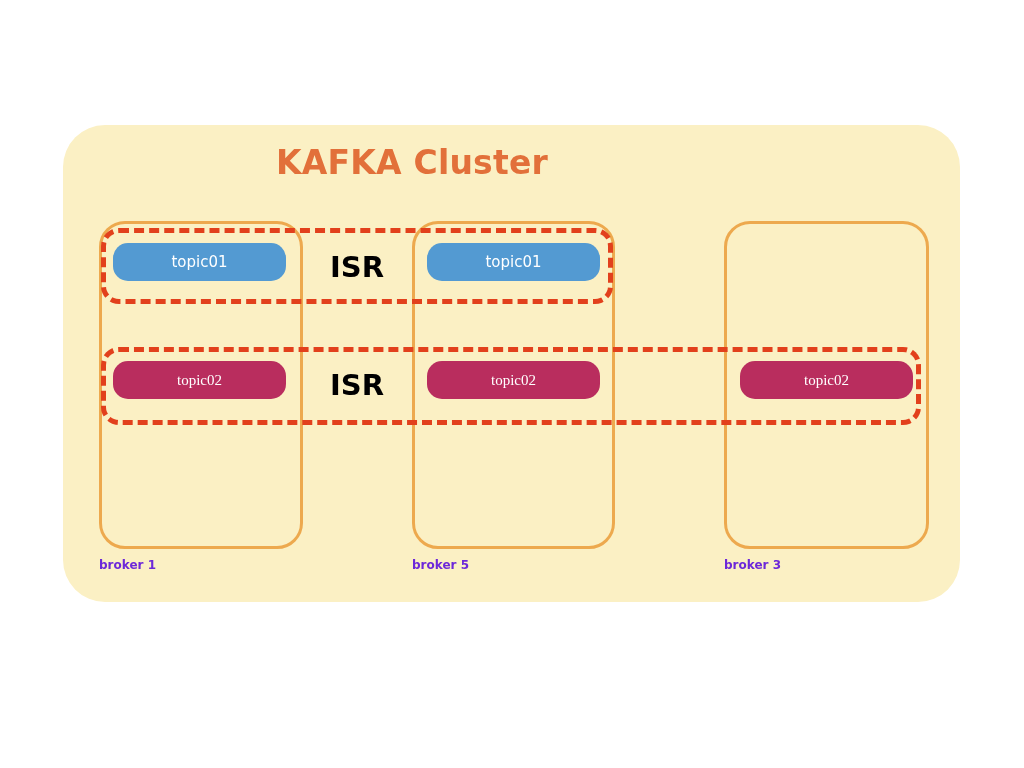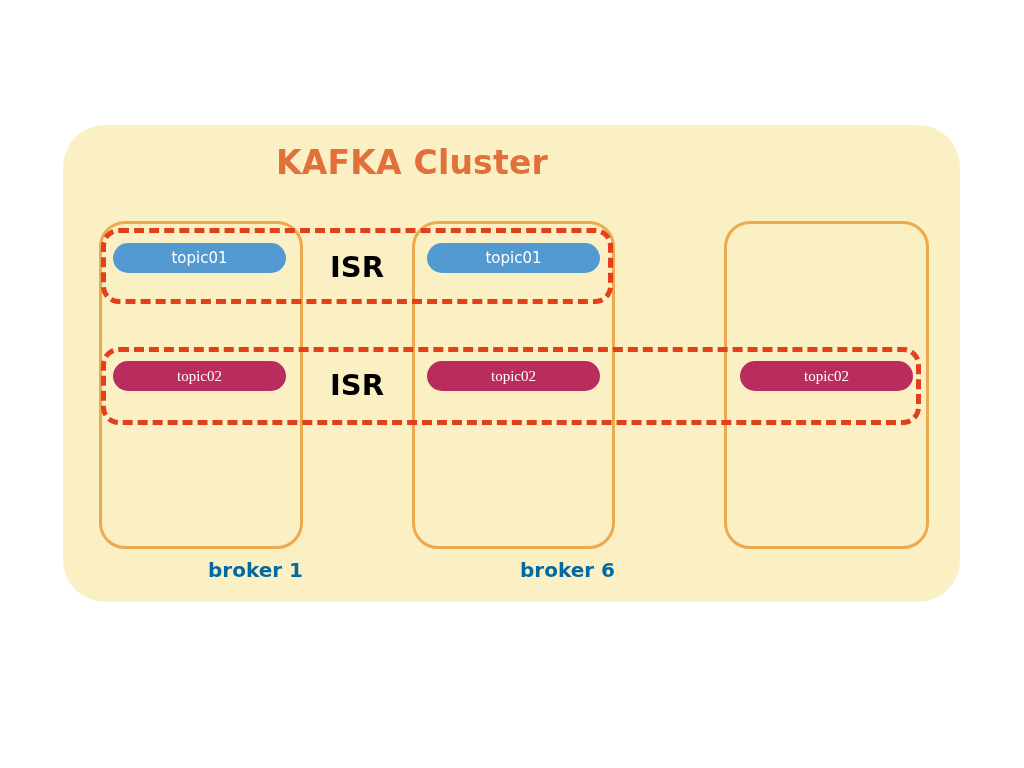--- a/index.html
+++ b/index.html
@@ -56,24 +56,24 @@
     box-sizing: border-box;
     background: transparent;
   }
   .broker-box.b1 { left: 99px;  width: 204px; }
   .broker-box.b2 { left: 412px; width: 203px; }
   .broker-box.b3 { left: 724px; width: 205px; }
 
   .broker-label {
     position: absolute;
     top: 558px;
-    font-size: 20px;
+    font-size: 12px;
     font-weight: bold;
-    color: #0369a1;
-    text-align: right;
+    color: #6d28d9;
+    text-align: left;
     white-space: nowrap;
   }
   .broker-label.b1 { left: 99px;  width: 204px; }
   .broker-label.b2 { left: 412px; width: 203px; }
   .broker-label.b3 { left: 724px; width: 205px; }
 
   
   .isr-box {
     position: absolute;
     border: 5px dashed #E2401C;
@@ -102,21 +102,21 @@
     text-align: center;
     white-space: nowrap;
     width: 120px;
   }
   .isr-label.row1 { left: 297px; top: 250px; }
   .isr-label.row2 { left: 297px; top: 368px; }
 
   
   .topic-pill {
     position: absolute;
-    height: 30px;
+    height: 38px;
     border-radius: 15px;
     display: flex;
     align-items: center;
     justify-content: center;
     color: #ffffff;
     font-size: 15px;
     font-weight: normal;
     box-sizing: border-box;
     white-space: nowrap;
   }
@@ -149,15 +149,16 @@
   <div class="isr-label row2">ISR</div>
 
   <div class="topic-pill blue t01-b1">topic01</div>
   <div class="topic-pill blue t01-b2">topic01</div>
 
   <div class="topic-pill magenta t02-b1">topic02</div>
   <div class="topic-pill magenta t02-b2">topic02</div>
   <div class="topic-pill magenta t02-b3">topic02</div>
 
   <div class="broker-label b1">broker 1</div>
-  <div class="broker-label b2">broker 6</div>
+  <div class="broker-label b2">broker 5</div>
+  <div class="broker-label b3">broker 3</div>
 
 </div>
 
 </body></html>

